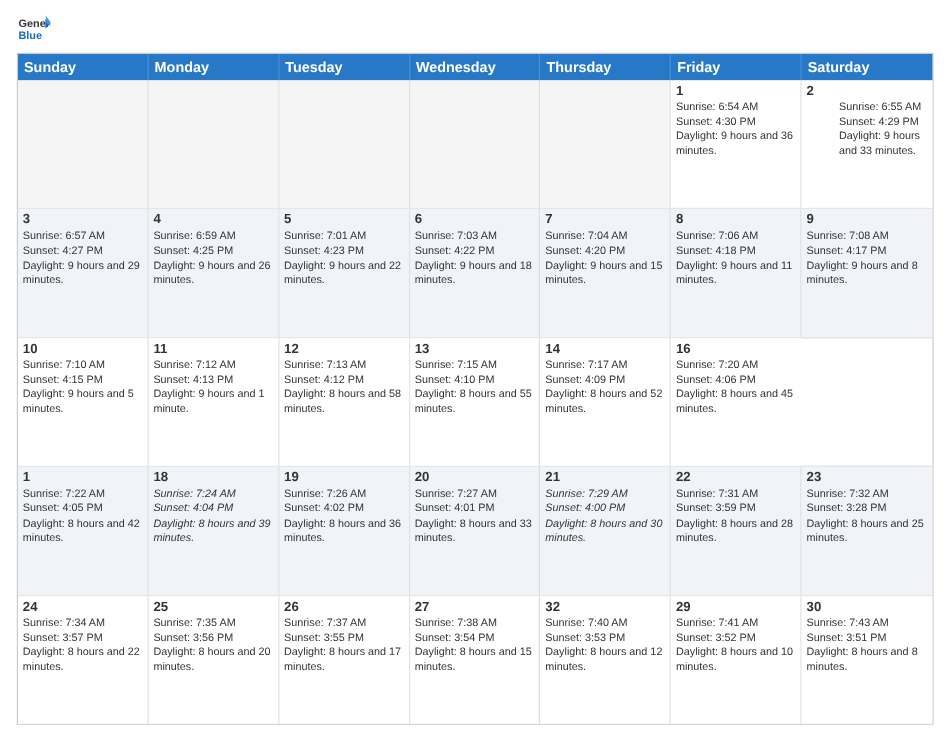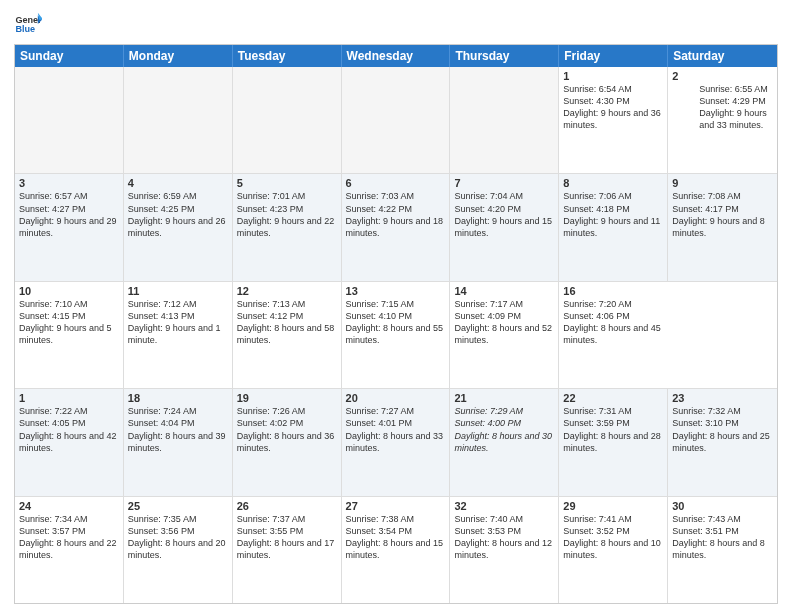--- a/index.html
+++ b/index.html
@@ -237,21 +237,21 @@
         </div>
         <div class="cal-row">
           <div class="cal-cell alt-row">
             <span class="day-num">1</span>
             <div class="cell-text" style="white-space: pre-line;">Sunrise: 7:22 AM
 Sunset: 4:05 PM
 Daylight: 8 hours and 42 minutes.</div>
           </div>
           <div class="cal-cell alt-row">
             <span class="day-num">18</span>
-            <div class="cell-text" style="white-space: pre-line;">Sunrise: 7:24 AM
+            <div class="cell-text" style="white-space: pre-line; font-style: italic;">Sunrise: 7:24 AM
 Sunset: 4:04 PM
 Daylight: 8 hours and 39 minutes.</div>
           </div>
           <div class="cal-cell alt-row">
             <span class="day-num">19</span>
             <div class="cell-text" style="white-space: pre-line;">Sunrise: 7:26 AM
 Sunset: 4:02 PM
 Daylight: 8 hours and 36 minutes.</div>
           </div>
           <div class="cal-cell alt-row">
@@ -268,21 +268,21 @@
           </div>
           <div class="cal-cell alt-row">
             <span class="day-num">22</span>
             <div class="cell-text" style="white-space: pre-line;">Sunrise: 7:31 AM
 Sunset: 3:59 PM
 Daylight: 8 hours and 28 minutes.</div>
           </div>
           <div class="cal-cell alt-row">
             <span class="day-num">23</span>
             <div class="cell-text" style="white-space: pre-line;">Sunrise: 7:32 AM
-Sunset: 3:10 PM
+Sunset: 3:28 PM
 Daylight: 8 hours and 25 minutes.</div>
           </div>
         </div>
         <div class="cal-row">
           <div class="cal-cell">
             <span class="day-num">24</span>
             <div class="cell-text" style="white-space: pre-line;">Sunrise: 7:34 AM
 Sunset: 3:57 PM
 Daylight: 8 hours and 22 minutes.</div>
           </div>

